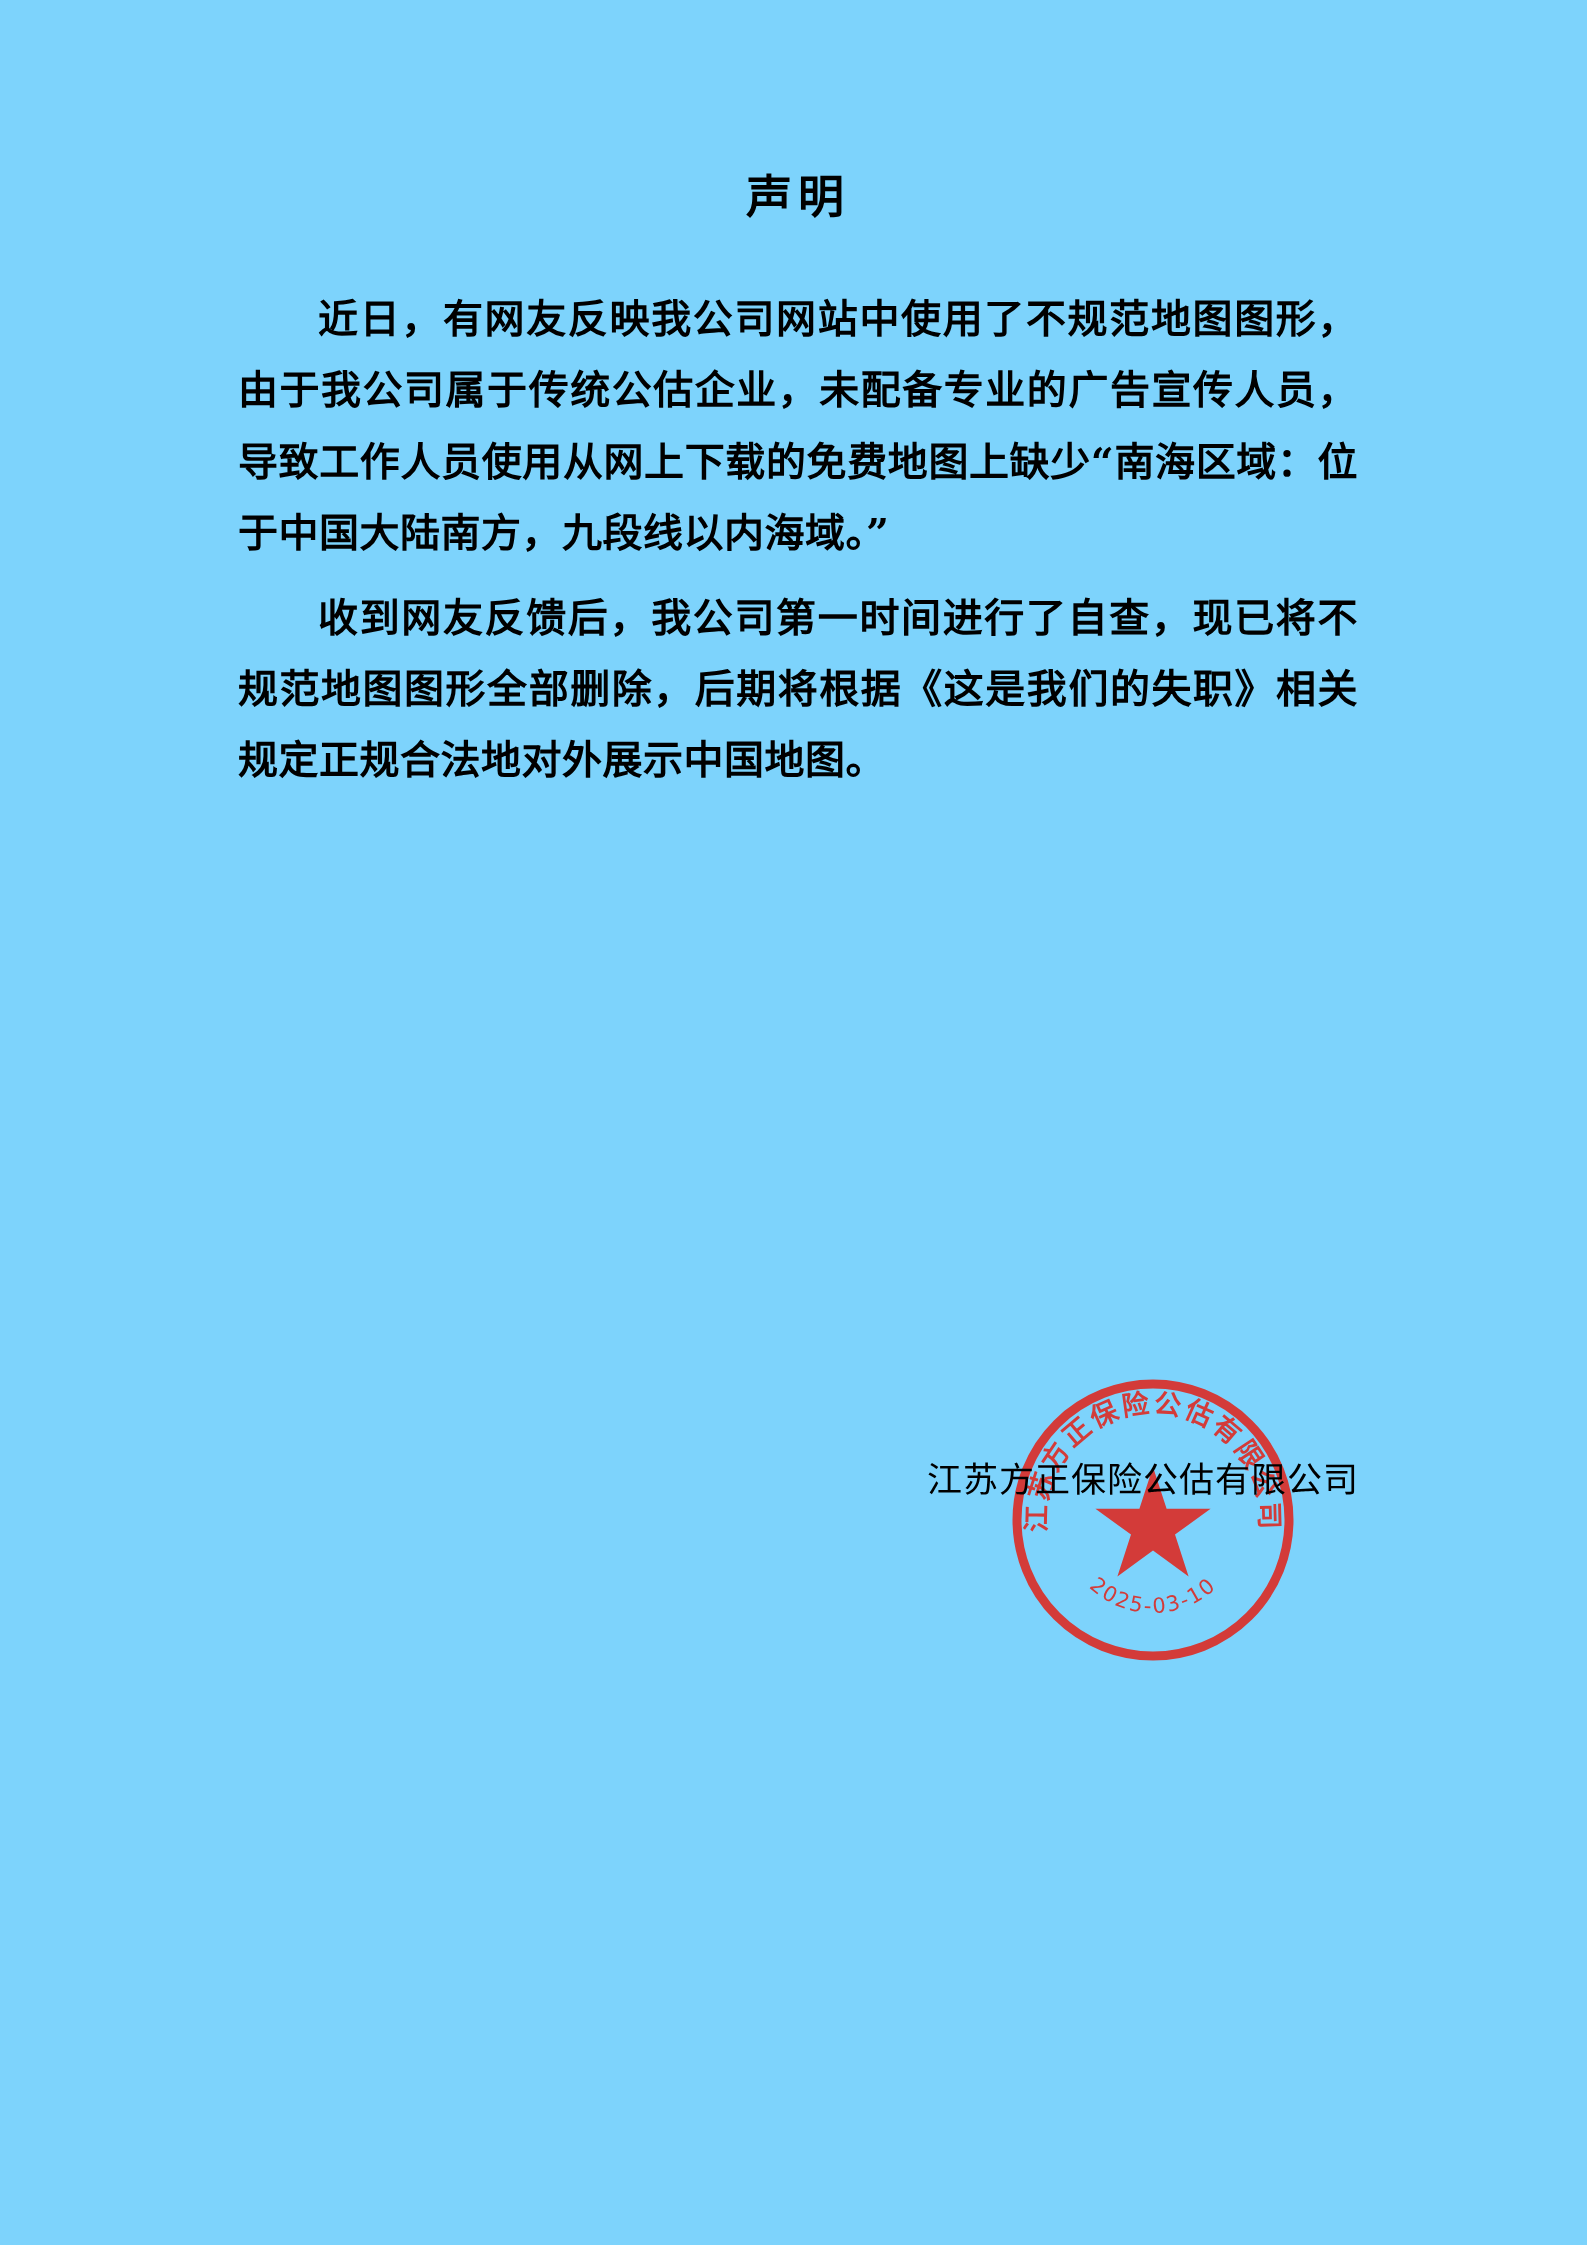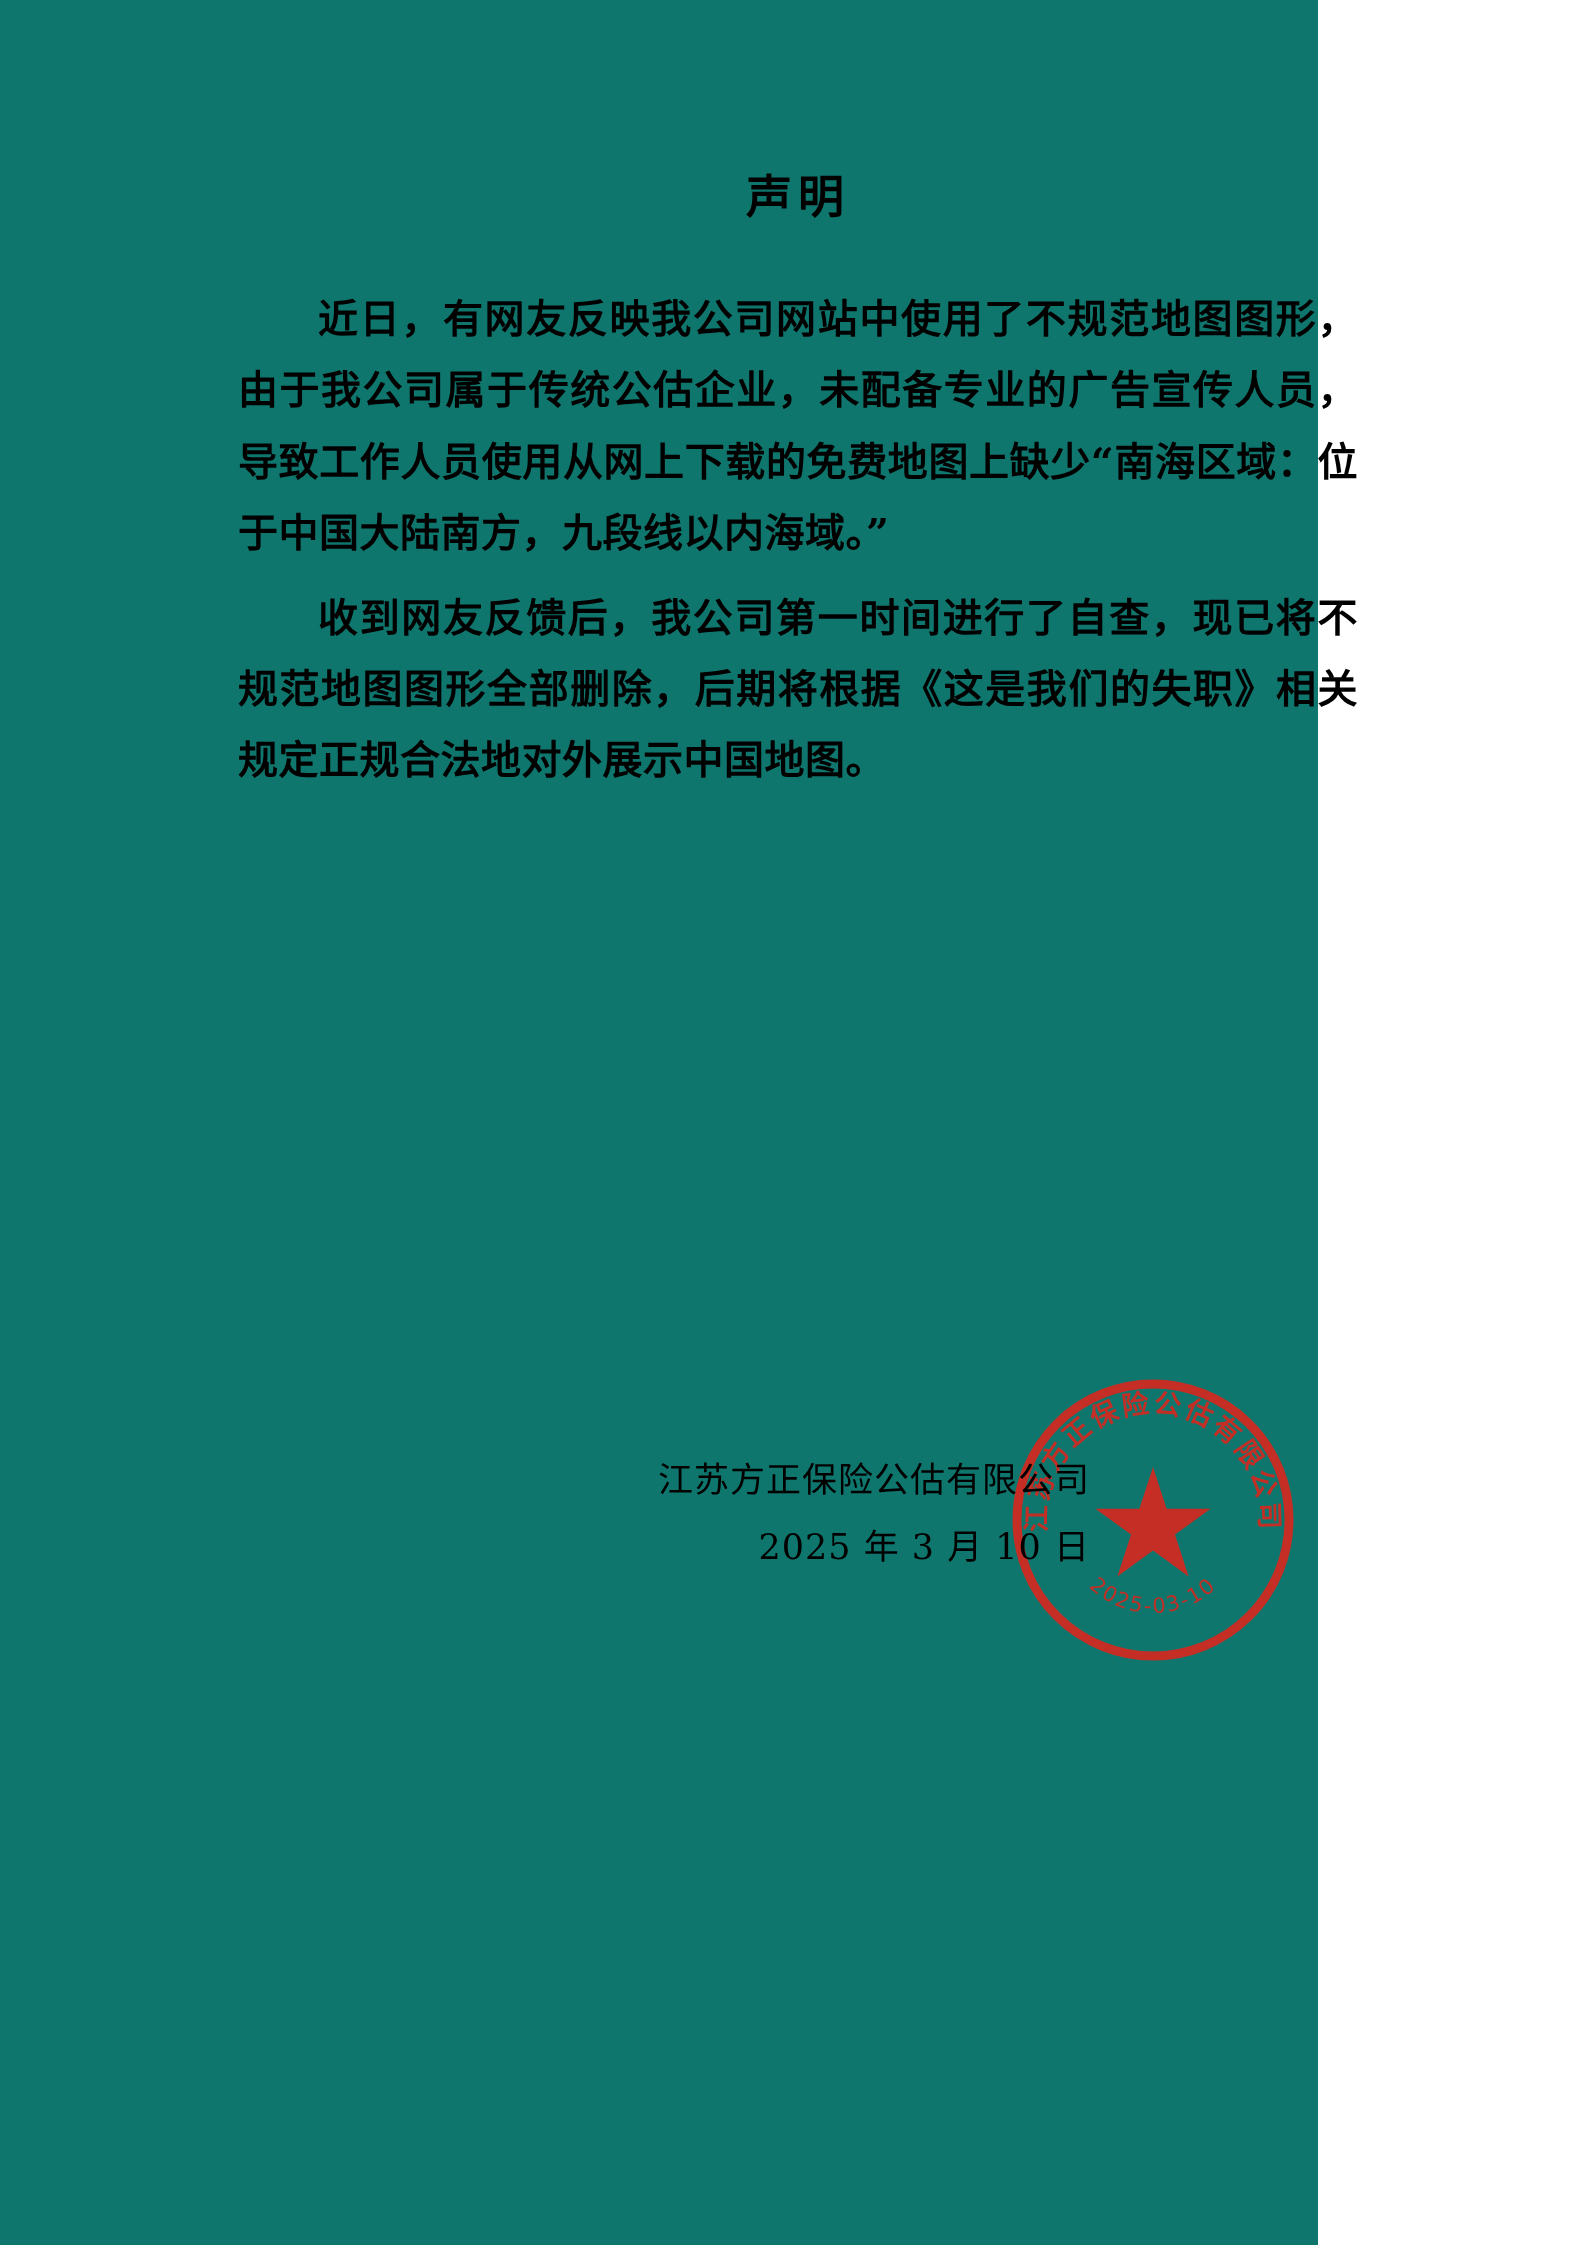--- a/index.html
+++ b/index.html
@@ -14,23 +14,23 @@
     position: relative;
     font-family: "DejaVu Serif", "Liberation Serif", serif;
     color: #000000;
     overflow: hidden;
   }
 
   .page {
     position: absolute;
     left: 0;
     top: 0;
-    width: 1318px;
+    width: 1587px;
     height: 2245px;
-    background: #0f766e;
+    background: #7dd3fc;
   }
 
   .doc-body {
     position: absolute;
     left: 238px;
     top: 170px;
     width: 1120px;
   }
 
   .doc-title {
@@ -115,16 +115,15 @@
         <textPath href="#sealTopArc" startOffset="50%" text-anchor="middle">江苏方正保险公估有限公司</textPath>
       </text>
       <text font-family="'DejaVu Sans','Liberation Sans',sans-serif" font-size="21" fill="#e2231a" letter-spacing="2">
         <textPath href="#sealBottomArc" startOffset="50%" text-anchor="middle">2025-03-10</textPath>
       </text>
     </svg>
   </div>
 
   <div class="sign-block">
     <div class="sign-company">江苏方正保险公估有限公司</div>
-    <div class="sign-date">2025 年 3 月 10 日</div>
   </div>
 
 </div>
 
 </body></html>

